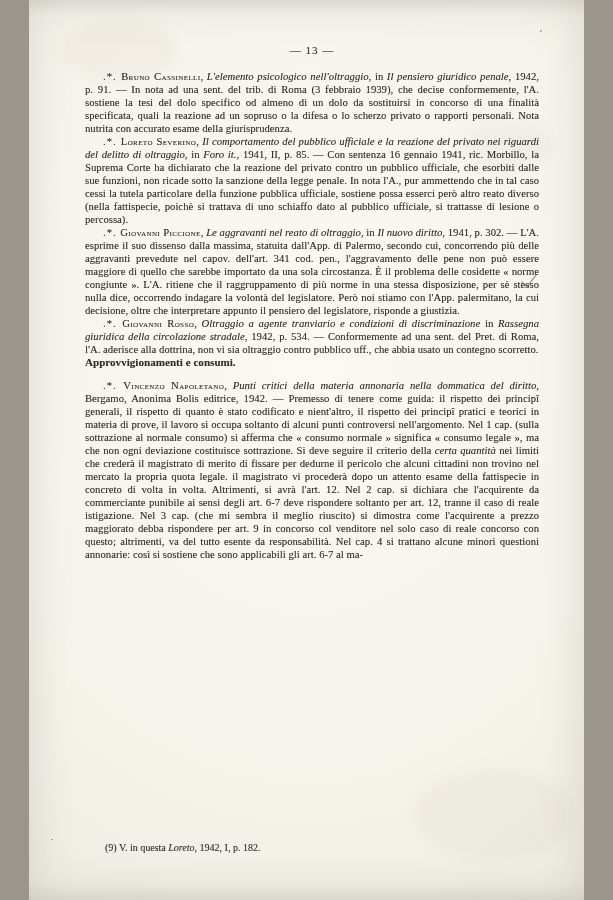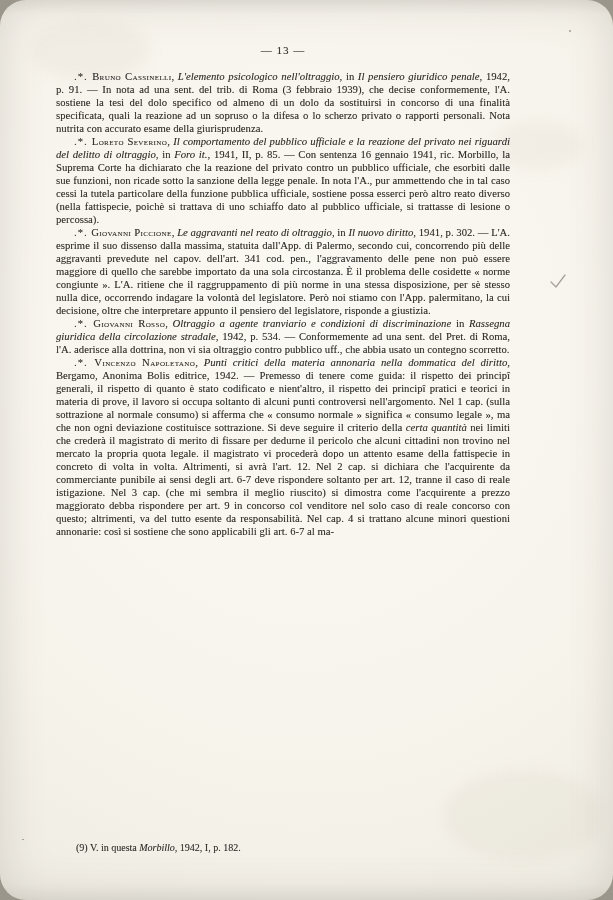--- a/index.html
+++ b/index.html
@@ -2,30 +2,29 @@
 <html lang="it"><head>
 <meta charset="utf-8">
 <style>
   html, body {
     margin: 0; padding: 0;
     background: #9a968c;
     font-family: "Liberation Serif", "DejaVu Serif", serif;
   }
   .page {
     position: relative;
-    width: 613px; height: 900px;
+    width: 555px; height: 900px;
     margin: 0 auto;
     overflow: hidden;
     background:
       linear-gradient(180deg, rgba(110,108,100,0.10) 0, rgba(0,0,0,0) 14px),
       linear-gradient(0deg, rgba(110,108,100,0.08) 0, rgba(0,0,0,0) 16px),
       radial-gradient(120% 90% at 50% 38%, #fbf9f3 0%, #f6f3eb 55%, #ece9e0 88%, #e0ddd2 100%);
     box-shadow: inset 0 0 45px rgba(90,85,70,0.18);
     color: #2f2d29;
-    border-radius: 26px;
   }
   .text-block {
     position: absolute;
     left: 56px; top: 44px;
     width: 454px;
     font-size: 10.6px;
     line-height: 13px;
     text-align: justify;
     letter-spacing: 0.05px;
     text-shadow: 0.2px 0.2px 0.3px rgba(40,38,34,0.35);
@@ -104,27 +103,28 @@
   <div class="text-block">
     <div class="page-number">— 13 —</div>
 
     <div>
         <p class="para entry"><span class="m">.*. </span><span class="sc">Bruno Cassinelli</span><span>, </span><span class="i">L'elemento psicologico nell'oltraggio</span><span>, in </span><span class="i">Il pensiero giuridico penale</span><span>, 1942, p. 91. — In nota ad una sent. del trib. di Roma (3 febbraio 1939), che decise conformemente, l'A. sostiene la tesi del dolo specifico od almeno di un dolo da sostituirsi in concorso di una finalità specificata, quali la reazione ad un sopruso o la difesa o lo scherzo privato o rapporti personali. Nota nutrita con accurato esame della giurisprudenza.</span></p>
         <p class="para entry"><span class="m">.*. </span><span class="sc">Loreto Severino</span><span>, </span><span class="i">Il comportamento del pubblico ufficiale e la reazione del privato nei riguardi del delitto di oltraggio</span><span>, in </span><span class="i">Foro it.</span><span>, 1941, II, p. 85. — Con sentenza 16 gennaio 1941, ric. Morbillo, la Suprema Corte ha dichiarato che la reazione del privato contro un pubblico ufficiale, che esorbiti dalle sue funzioni, non ricade sotto la sanzione della legge penale. In nota l'A., pur ammettendo che in tal caso cessi la tutela particolare della funzione pubblica ufficiale, sostiene possa esserci però altro reato diverso (nella fattispecie, poichè si trattava di uno schiaffo dato al pubblico ufficiale, si trattasse di lesione o percossa).</span></p>
         <p class="para entry"><span class="m">.*. </span><span class="sc">Giovanni Piccione</span><span>, </span><span class="i">Le aggravanti nel reato di oltraggio</span><span>, in </span><span class="i">Il nuovo diritto</span><span>, 1941, p. 302. — L'A. esprime il suo dissenso dalla massima, statuita dall'App. di Palermo, secondo cui, concorrendo più delle aggravanti prevedute nel capov. dell'art. 341 cod. pen., l'aggravamento delle pene non può essere maggiore di quello che sarebbe importato da una sola circostanza. È il problema delle cosidette « norme congiunte ». L'A. ritiene che il raggruppamento di più norme in una stessa disposizione, per sè stesso nulla dice, occorrendo indagare la volontà del legislatore. Però noi stiamo con l'App. palermitano, la cui decisione, oltre che interpretare appunto il pensiero del legislatore, risponde a giustizia.</span></p>
         <p class="para entry"><span class="m">.*. </span><span class="sc">Giovanni Rosso</span><span>, </span><span class="i">Oltraggio a agente tranviario e condizioni di discriminazione</span><span> in </span><span class="i">Rassegna giuridica della circolazione stradale</span><span>, 1942, p. 534. — Conformemente ad una sent. del Pret. di Roma, l'A. aderisce alla dottrina, non vi sia oltraggio contro pubblico uff., che abbia usato un contegno scorretto.</span></p>
       </div>
 
+    <h3 class="subsection-heading">Approvvigionamenti e consumi.</h3>
 
     <div>
         <p class="para entry"><span class="m">.*. </span><span class="sc">Vincenzo Napoletano</span><span>, </span><span class="i">Punti critici della materia annonaria nella dommatica del diritto</span><span>, Bergamo, Anonima Bolis editrice, 1942. — Premesso di tenere come guida: il rispetto dei principî generali, il rispetto di quanto è stato codificato e nient'altro, il rispetto dei principî pratici e teorici in materia di prove, il lavoro si occupa soltanto di alcuni punti controversi nell'argomento. Nel 1 cap. (sulla sottrazione al normale consumo) si afferma che « consumo normale » significa « consumo legale », ma che non ogni deviazione costituisce sottrazione. Si deve seguire il criterio della </span><span class="i">certa quantità</span><span> nei limiti che crederà il magistrato di merito di fissare per dedurne il pericolo che alcuni cittadini non trovino nel mercato la propria quota legale. il magistrato vi procederà dopo un attento esame della fattispecie in concreto di volta in volta. Altrimenti, si avrà l'art. 12. Nel 2 cap. si dichiara che l'acquirente da commerciante punibile ai sensi degli art. 6-7 deve rispondere soltanto per art. 12, tranne il caso di reale istigazione. Nel 3 cap. (che mi sembra il meglio riuscito) si dimostra come l'acquirente a prezzo maggiorato debba rispondere per art. 9 in concorso col venditore nel solo caso di reale concorso con questo; altrimenti, va del tutto esente da responsabilità. Nel cap. 4 si trattano alcune minori questioni annonarie: così si sostiene che sono applicabili gli art. 6-7 al ma-</span></p>
       </div>
   </div>
 
   <div class="footnote">
-      <p class="para continuation"><span>(9) V. in questa </span><span class="i">Morbillo</span><span>, 1942, I, p. 182.</span></p>
+      <p class="para continuation"><span>(9) V. in questa </span><span class="i">Loreto</span><span>, 1942, I, p. 182.</span></p>
     </div>
 
   <svg class="check-mark" viewBox="0 0 18 18">
     <path d="M2 10 L7 15 L16 3" fill="none" stroke="#5b564d" stroke-width="1.3" stroke-linecap="round" opacity="0.8"></path>
   </svg>
 
 </div>
 
 </body></html>

